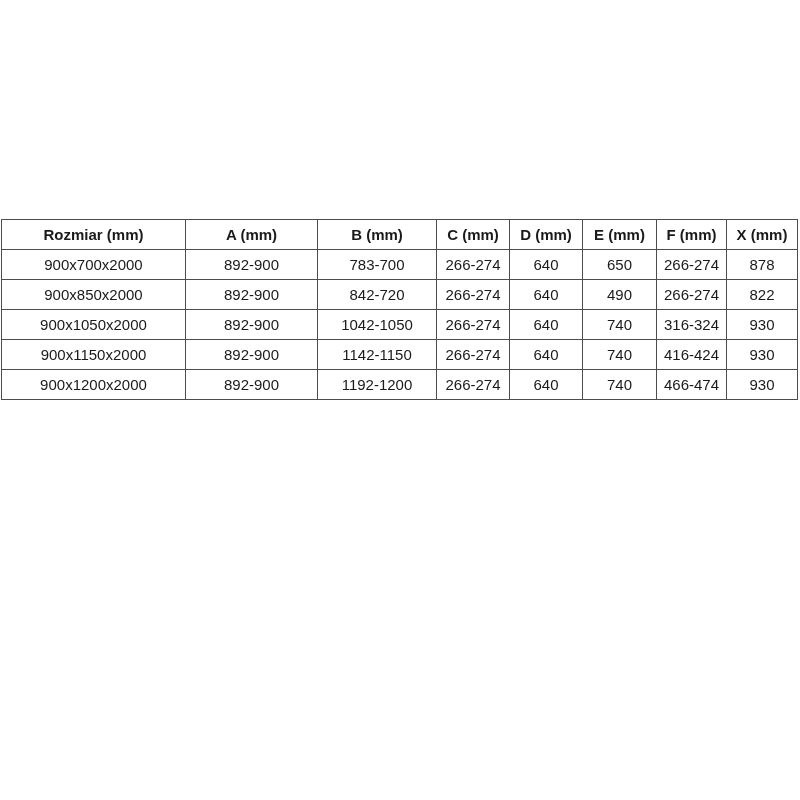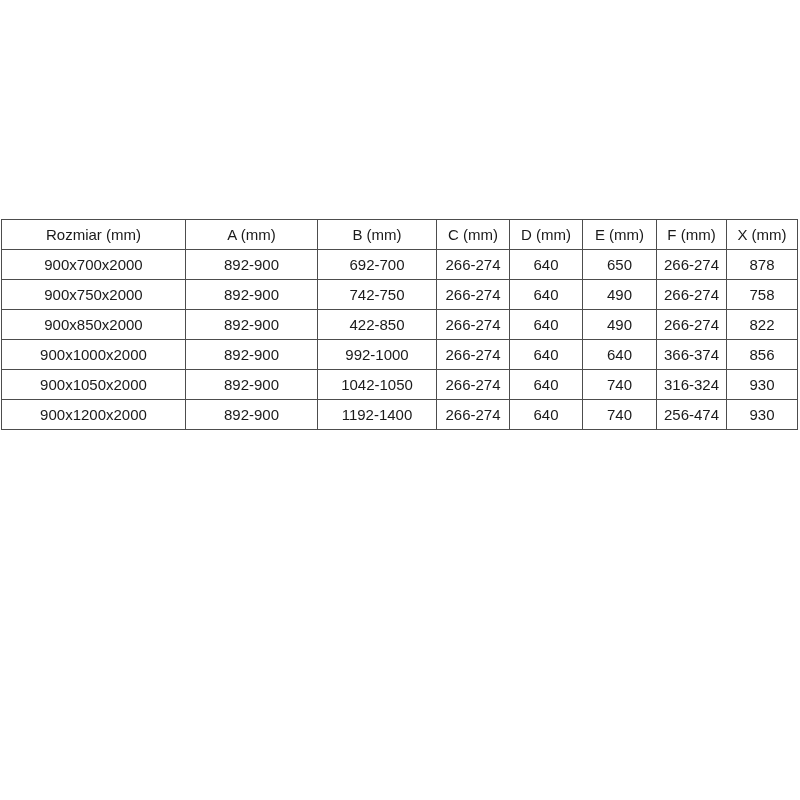--- a/index.html
+++ b/index.html
@@ -33,21 +33,21 @@
     padding: 0 2px;
     text-align: center;
     vertical-align: middle;
     font-size: 15px;
     line-height: 1;
     white-space: nowrap;
     overflow: hidden;
     background: #ffffff;
   }
   table.size-table th {
-    font-weight: normal;
+    font-weight: bold;
   }
   table.size-table td {
     font-weight: normal;
   }
   
   col.c-rozmiar { width: 184px; }
   col.c-a { width: 132px; }
   col.c-b { width: 119px; }
   col.c-c { width: 73px; }
   col.c-d { width: 73px; }
@@ -79,72 +79,62 @@
           <th>D (mm)</th>
           <th>E (mm)</th>
           <th>F (mm)</th>
           <th>X (mm)</th>
         </tr>
     </thead>
     <tbody>
         <tr>
           <td>900x700x2000</td>
           <td>892-900</td>
-          <td>692-700</td>
+          <td>783-700</td>
           <td>266-274</td>
           <td>640</td>
           <td>650</td>
           <td>266-274</td>
           <td>878</td>
         </tr>
         <tr>
-          <td>900x750x2000</td>
-          <td>892-900</td>
-          <td>742-750</td>
-          <td>266-274</td>
-          <td>640</td>
-          <td>490</td>
-          <td>266-274</td>
-          <td>758</td>
-        </tr>
-        <tr>
           <td>900x850x2000</td>
           <td>892-900</td>
-          <td>422-850</td>
+          <td>842-720</td>
           <td>266-274</td>
           <td>640</td>
           <td>490</td>
           <td>266-274</td>
           <td>822</td>
-        </tr>
-        <tr>
-          <td>900x1000x2000</td>
-          <td>892-900</td>
-          <td>992-1000</td>
-          <td>266-274</td>
-          <td>640</td>
-          <td>640</td>
-          <td>366-374</td>
-          <td>856</td>
         </tr>
         <tr>
           <td>900x1050x2000</td>
           <td>892-900</td>
           <td>1042-1050</td>
           <td>266-274</td>
           <td>640</td>
           <td>740</td>
           <td>316-324</td>
           <td>930</td>
         </tr>
         <tr>
-          <td>900x1200x2000</td>
+          <td>900x1150x2000</td>
           <td>892-900</td>
-          <td>1192-1400</td>
+          <td>1142-1150</td>
           <td>266-274</td>
           <td>640</td>
           <td>740</td>
-          <td>256-474</td>
+          <td>416-424</td>
+          <td>930</td>
+        </tr>
+        <tr>
+          <td>900x1200x2000</td>
+          <td>892-900</td>
+          <td>1192-1200</td>
+          <td>266-274</td>
+          <td>640</td>
+          <td>740</td>
+          <td>466-474</td>
           <td>930</td>
         </tr>
       </tbody>
   </table>
 </div>
 
 </body></html>

